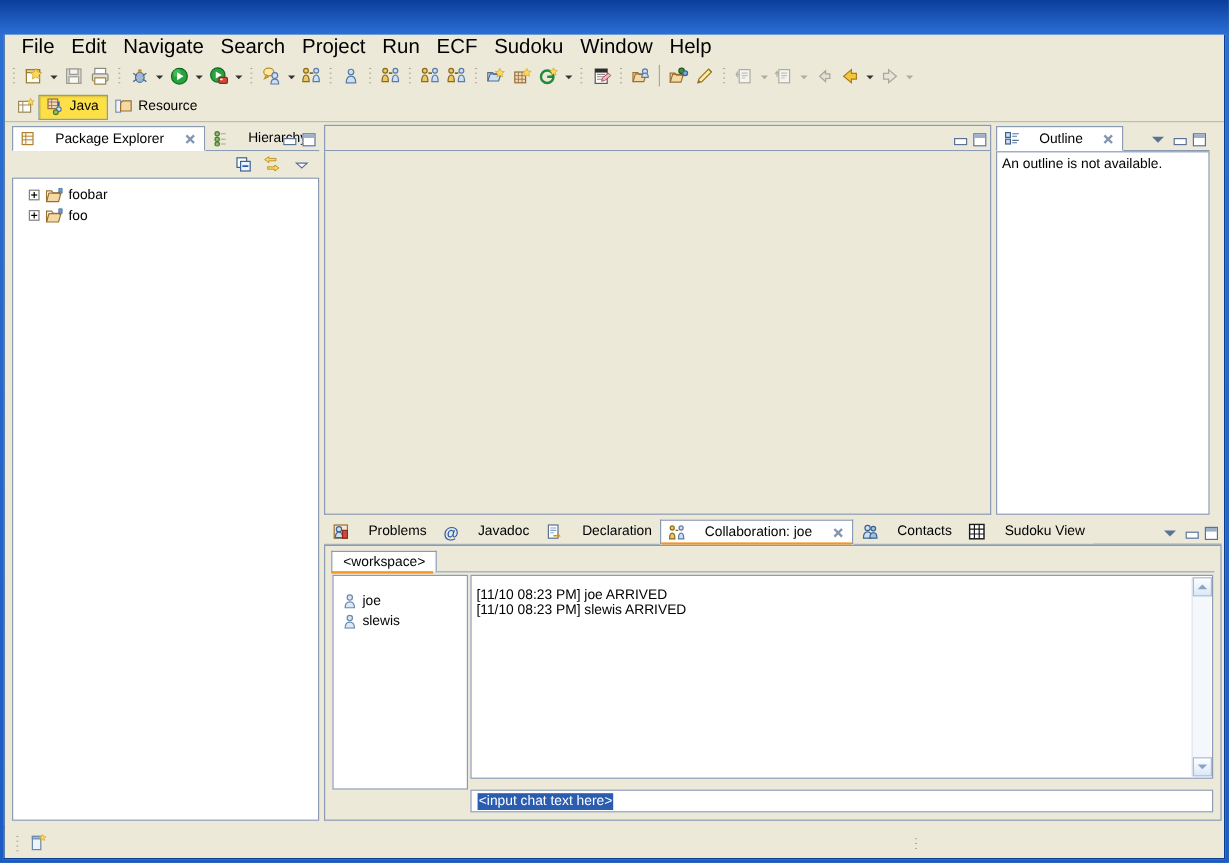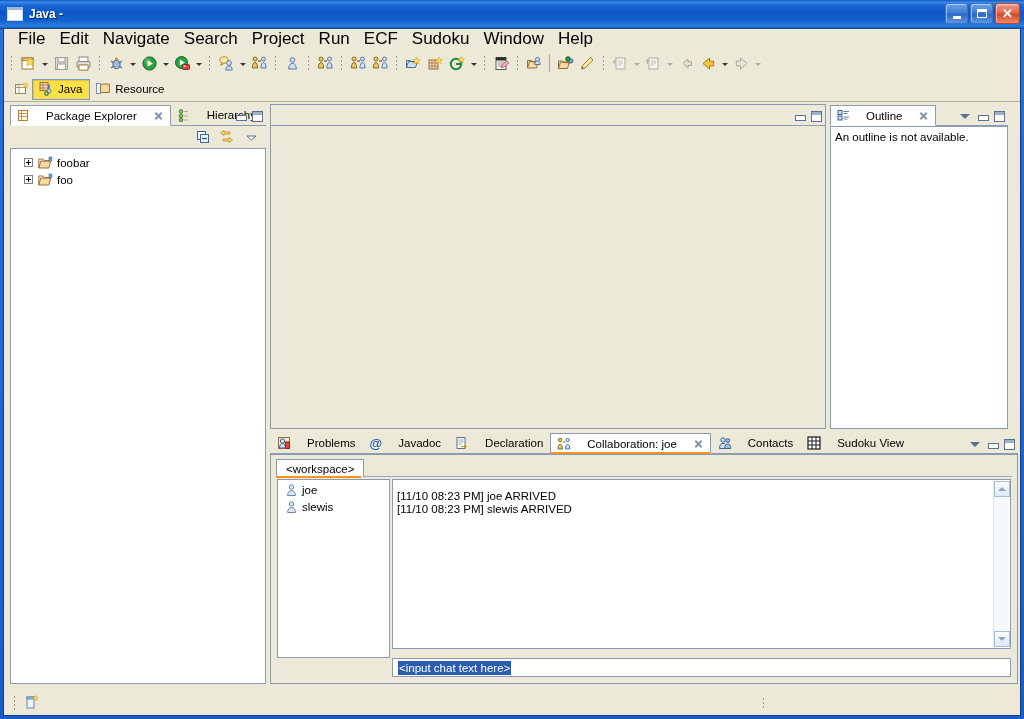--- a/index.html
+++ b/index.html
@@ -262,21 +262,21 @@
     display: flex; align-items: center; white-space: nowrap;
   }
   .collab-tab-underline {
     position: absolute; left: 5px; top: 21px; width: 85px; height: 2px; background: #f7941e;
   }
   .collab-sep {
     position: absolute; left: 5px; top: 21px; right: 5px; height: 1px; background: #9aa8bd;
   }
   .user-list {
     position: absolute; left: 6px; top: 24px; width: 113px; bottom: 25px;
-    background: #ffffff; border: 1px solid #8c9bb4; padding-top: 1px;
+    background: #ffffff; border: 1px solid #8c9bb4; padding-top: 12px;
   }
   .user-row {
     display: flex; align-items: center; gap: 5px; height: 17px;
     padding-left: 8px; font-size: 11.5px; color: #000;
   }
   .chat-log {
     position: absolute; left: 121px; top: 24px; right: 6px; bottom: 34px;
     background: #ffffff; border: 1px solid #8c9bb4; overflow: hidden;
   }
   .chat-text {
@@ -326,35 +326,20 @@
     background-image: radial-gradient(circle, #9a9a86 0.6px, transparent 0.8px);
     background-size: 3px 4px;
   }
   svg { display: block; }
 </style>
 </head>
 <body>
 
 <div id="app">
 
-  <div class="titlebar">
-    <div class="title-icon"></div>
-    <div class="title-text">Java -</div>
-    <div class="win-buttons">
-      <div class="win-btn">
-          <div class="glyph-min"></div>
-        </div>
-      <div class="win-btn">
-          <div class="glyph-max"></div>
-        </div>
-      <div class="win-btn close">
-          <div class="glyph-close">✕</div>
-        </div>
-    </div>
-  </div>
 
   <div class="frame">
 
     <div class="menubar">
       <div class="menu-item">File</div>
       <div class="menu-item">Edit</div>
       <div class="menu-item">Navigate</div>
       <div class="menu-item">Search</div>
       <div class="menu-item">Project</div>
       <div class="menu-item">Run</div>

